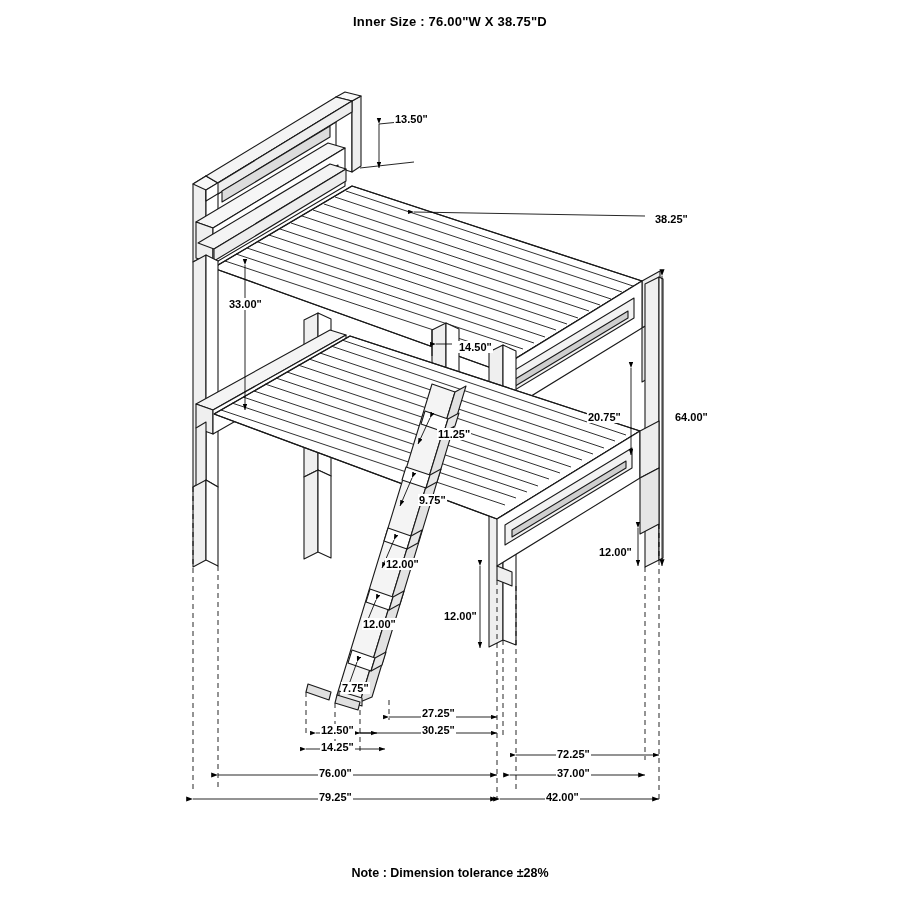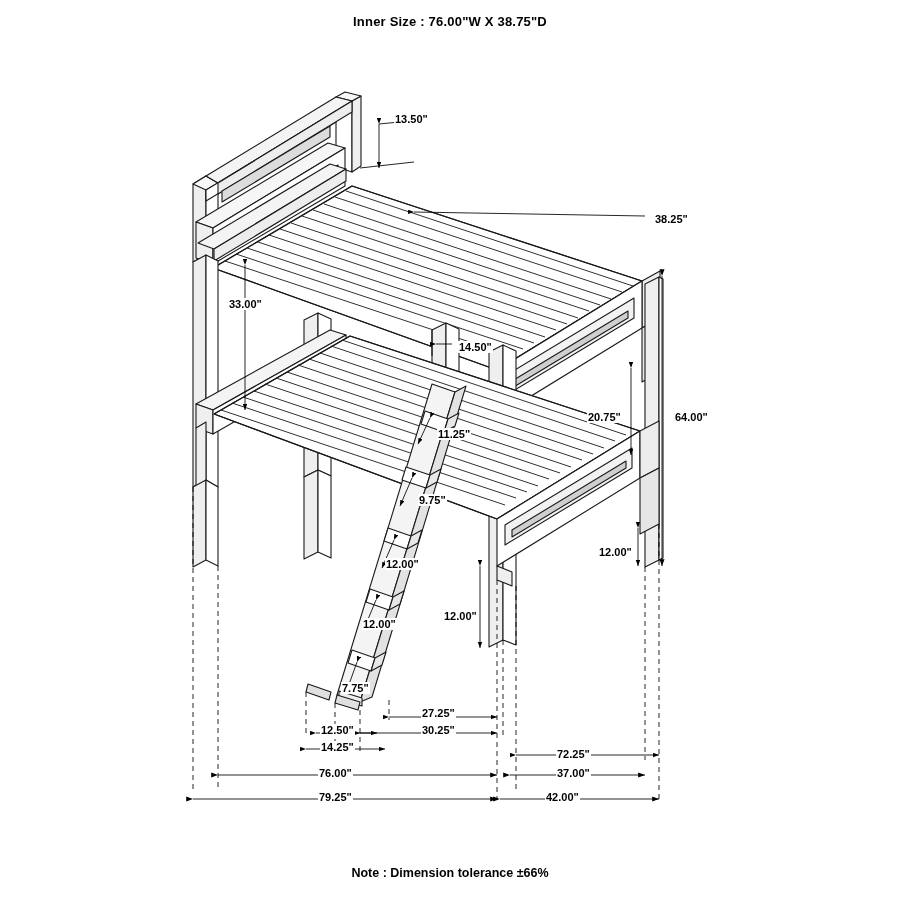--- a/index.html
+++ b/index.html
@@ -295,14 +295,14 @@
   <div class="dim-label" style="left:421px; top:707px;">27.25"</div>
   <div class="dim-label" style="left:421px; top:724px;">30.25"</div>
   <div class="dim-label" style="left:320px; top:724px;">12.50"</div>
   <div class="dim-label" style="left:320px; top:741px;">14.25"</div>
   <div class="dim-label" style="left:556px; top:748px;">72.25"</div>
   <div class="dim-label" style="left:318px; top:767px;">76.00"</div>
   <div class="dim-label" style="left:556px; top:767px;">37.00"</div>
   <div class="dim-label" style="left:318px; top:791px;">79.25"</div>
   <div class="dim-label" style="left:545px; top:791px;">42.00"</div>
 
-  <div class="note">Note : Dimension tolerance ±66%</div>
+  <div class="note">Note : Dimension tolerance ±28%</div>
 </div>
 
 </body></html>

